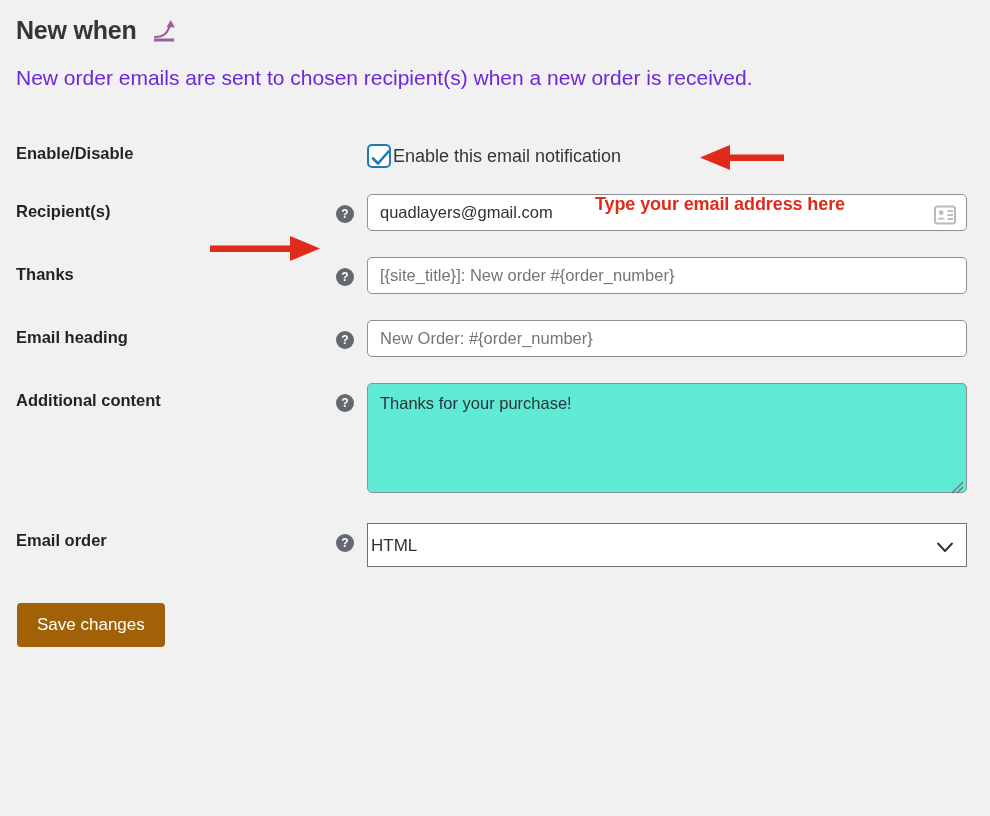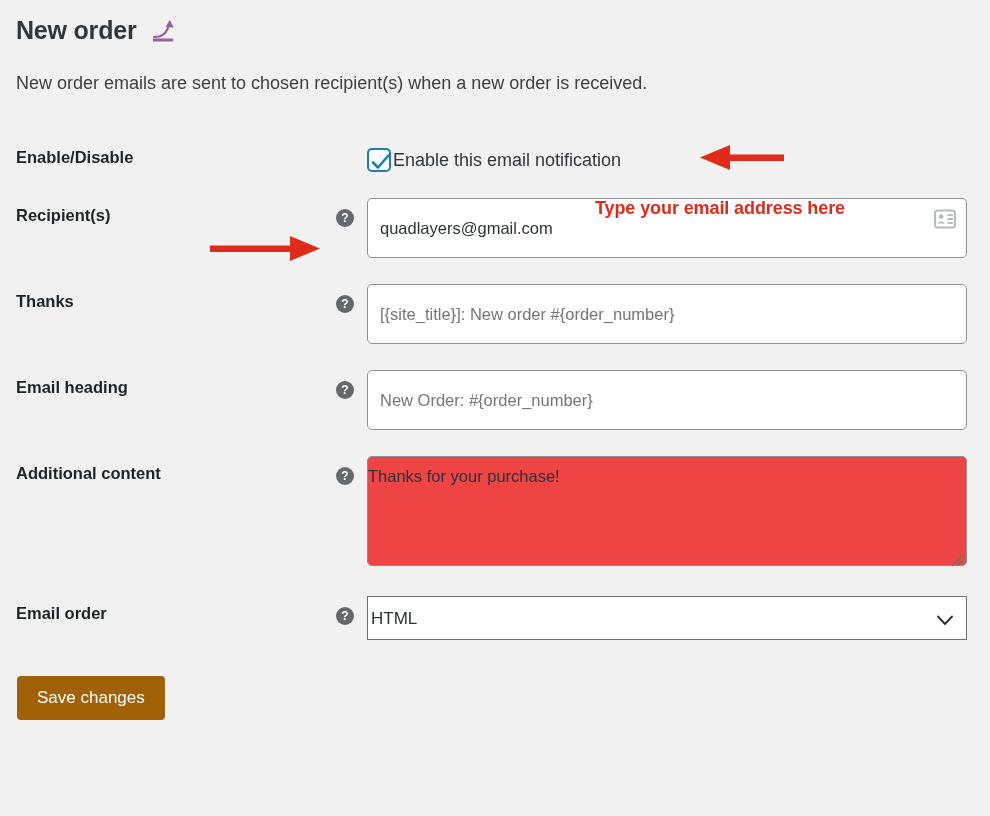--- a/index.html
+++ b/index.html
@@ -36,23 +36,23 @@
     font-weight: bold;
     letter-spacing: -0.2px;
     color: #32373c;
     line-height: 1.2;
   }
   .trend-icon {
     display: block;
     margin-top: 4px;
   }
   .page-desc {
-    margin-top: 22px;
-    font-size: 18px;
-    color: #404040;
+    margin-top: 14px;
+    font-size: 21px;
+    color: #6d28d9;
     line-height: 1.4;
   }
 
   
   .form-table {
     width: 100%;
     border-collapse: collapse;
     margin-top: 18px;
     table-layout: fixed;
   }
@@ -91,21 +91,21 @@
     text-align: center;
     margin-top: 11px;
     user-select: none;
   }
   .help-tip.tip-checkbox { visibility: hidden; }
 
   
   .text-input {
     box-sizing: border-box;
     width: 600px;
-    height: 60px;
+    height: 37px;
     border: 1px solid #8c8f94;
     border-radius: 5px;
     background: #ffffff;
     font-family: "Liberation Sans", sans-serif;
     font-size: 16.5px;
     color: #2c3338;
     padding: 0 12px;
     outline: none;
     box-shadow: 0 0 0 transparent;
   }
@@ -133,25 +133,25 @@
     white-space: nowrap;
     letter-spacing: -0.1px;
   }
 
   .textarea-input {
     box-sizing: border-box;
     width: 600px;
     height: 110px;
     border: 1px solid #8c8f94;
     border-radius: 5px;
-    background: #ef4444;
+    background: #5eead4;
     font-family: "Liberation Sans", sans-serif;
     font-size: 16.5px;
     color: #2c3338;
-    padding: 8px 0;
+    padding: 8px 12px;
     resize: none;
     outline: none;
     line-height: 1.45;
   }
   .textarea-holder { position: relative; width: 600px; }
   .resize-grip {
     position: absolute;
     right: 3px;
     bottom: 3px;
     width: 14px;
@@ -232,21 +232,21 @@
   #arrow-enable { left: 700px; top: 143px; }
   #arrow-recipients { left: 210px; top: 234px; }
 </style>
 </head>
 <body>
 
 <div class="page">
 
   
   <div class="page-title-row">
-    <div class="page-title">New order</div>
+    <div class="page-title">New when</div>
     <span class="trend-icon">
       <svg width="30" height="30" viewBox="0 0 30 30">
         <path d="M4,22 C13,22 17,18 19.5,8" stroke="#9b5f9b" stroke-width="2.2" fill="none" stroke-linecap="round"></path>
         <path d="M19.8,5 L23.8,12.5 L15.6,12.1 Z" fill="#9b5f9b"></path>
         <rect x="3" y="23.5" width="20" height="3" fill="#9b5f9b"></rect>
       </svg>
     </span>
   </div>
 
   <div class="page-desc">New order emails are sent to chosen recipient(s) when a new order is received.</div>

